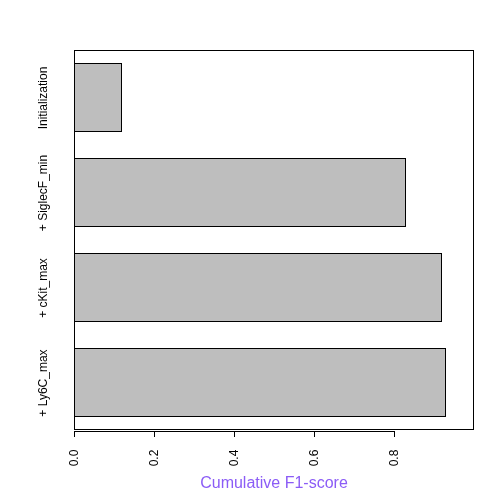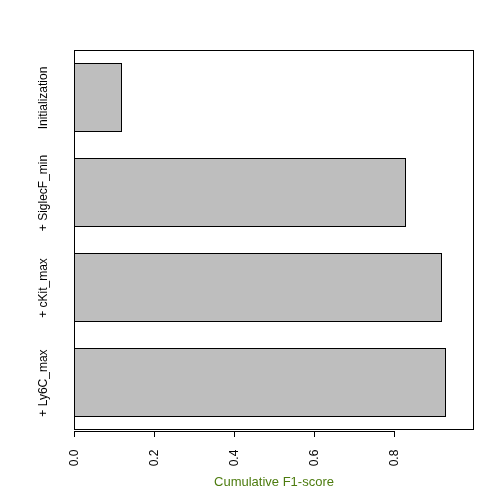--- a/index.html
+++ b/index.html
@@ -2,21 +2,21 @@
 <html><head>
 <meta charset="utf-8">
 <style>
   html,body{margin:0;padding:0}
   body{width:504px;height:504px;background:#fff;font-family:Arial,Helvetica,sans-serif;position:relative}
   .plot{position:absolute;border:1px solid #000;box-sizing:border-box}
   .bar{position:absolute;background:#bebebe;border:1px solid #000;box-sizing:border-box}
   .tick{position:absolute;background:#000}
   .ticklabel{position:absolute;font-size:12px;color:#000;transform:rotate(-90deg);transform-origin:center center;text-align:center;white-space:nowrap}
   .catlabel{position:absolute;font-size:12px;color:#000;transform:rotate(-90deg);transform-origin:center center;text-align:center;white-space:nowrap}
-  .xlabel{position:absolute;font-size:13px;color:#4d7c0f;text-align:center}
+  .xlabel{position:absolute;font-size:16px;color:#8b5cf6;text-align:center}
   .axis-line{position:absolute;background:#000}
 </style>
 </head>
 <body>
 
 <div id="root">
     <div class="plot" style="left: 74px; top: 50px; width: 400px; height: 380px;"></div>
     <div class="bar" style="left: 74px; top: 63.3px; width: 48px; height: 68.4px;"></div>
     <div class="catlabel" style="left: -6px; top: 89.5px; width: 100px; height: 16px;">Initialization</div>
     <div class="bar" style="left: 74px; top: 158.3px; width: 332px; height: 68.4px;"></div>

